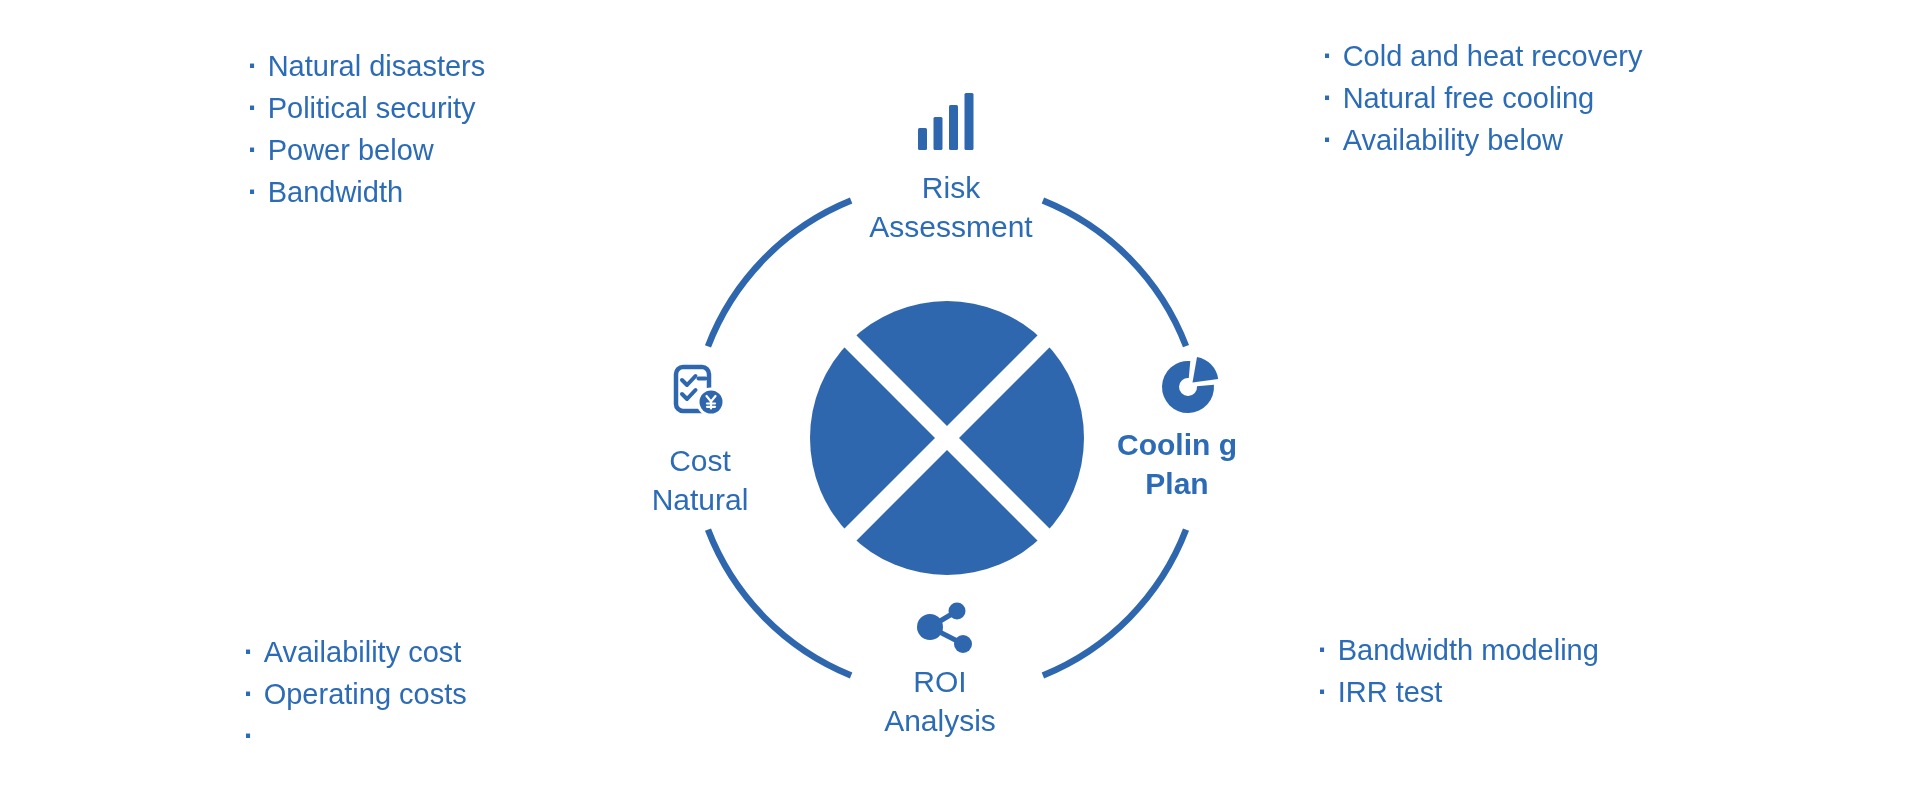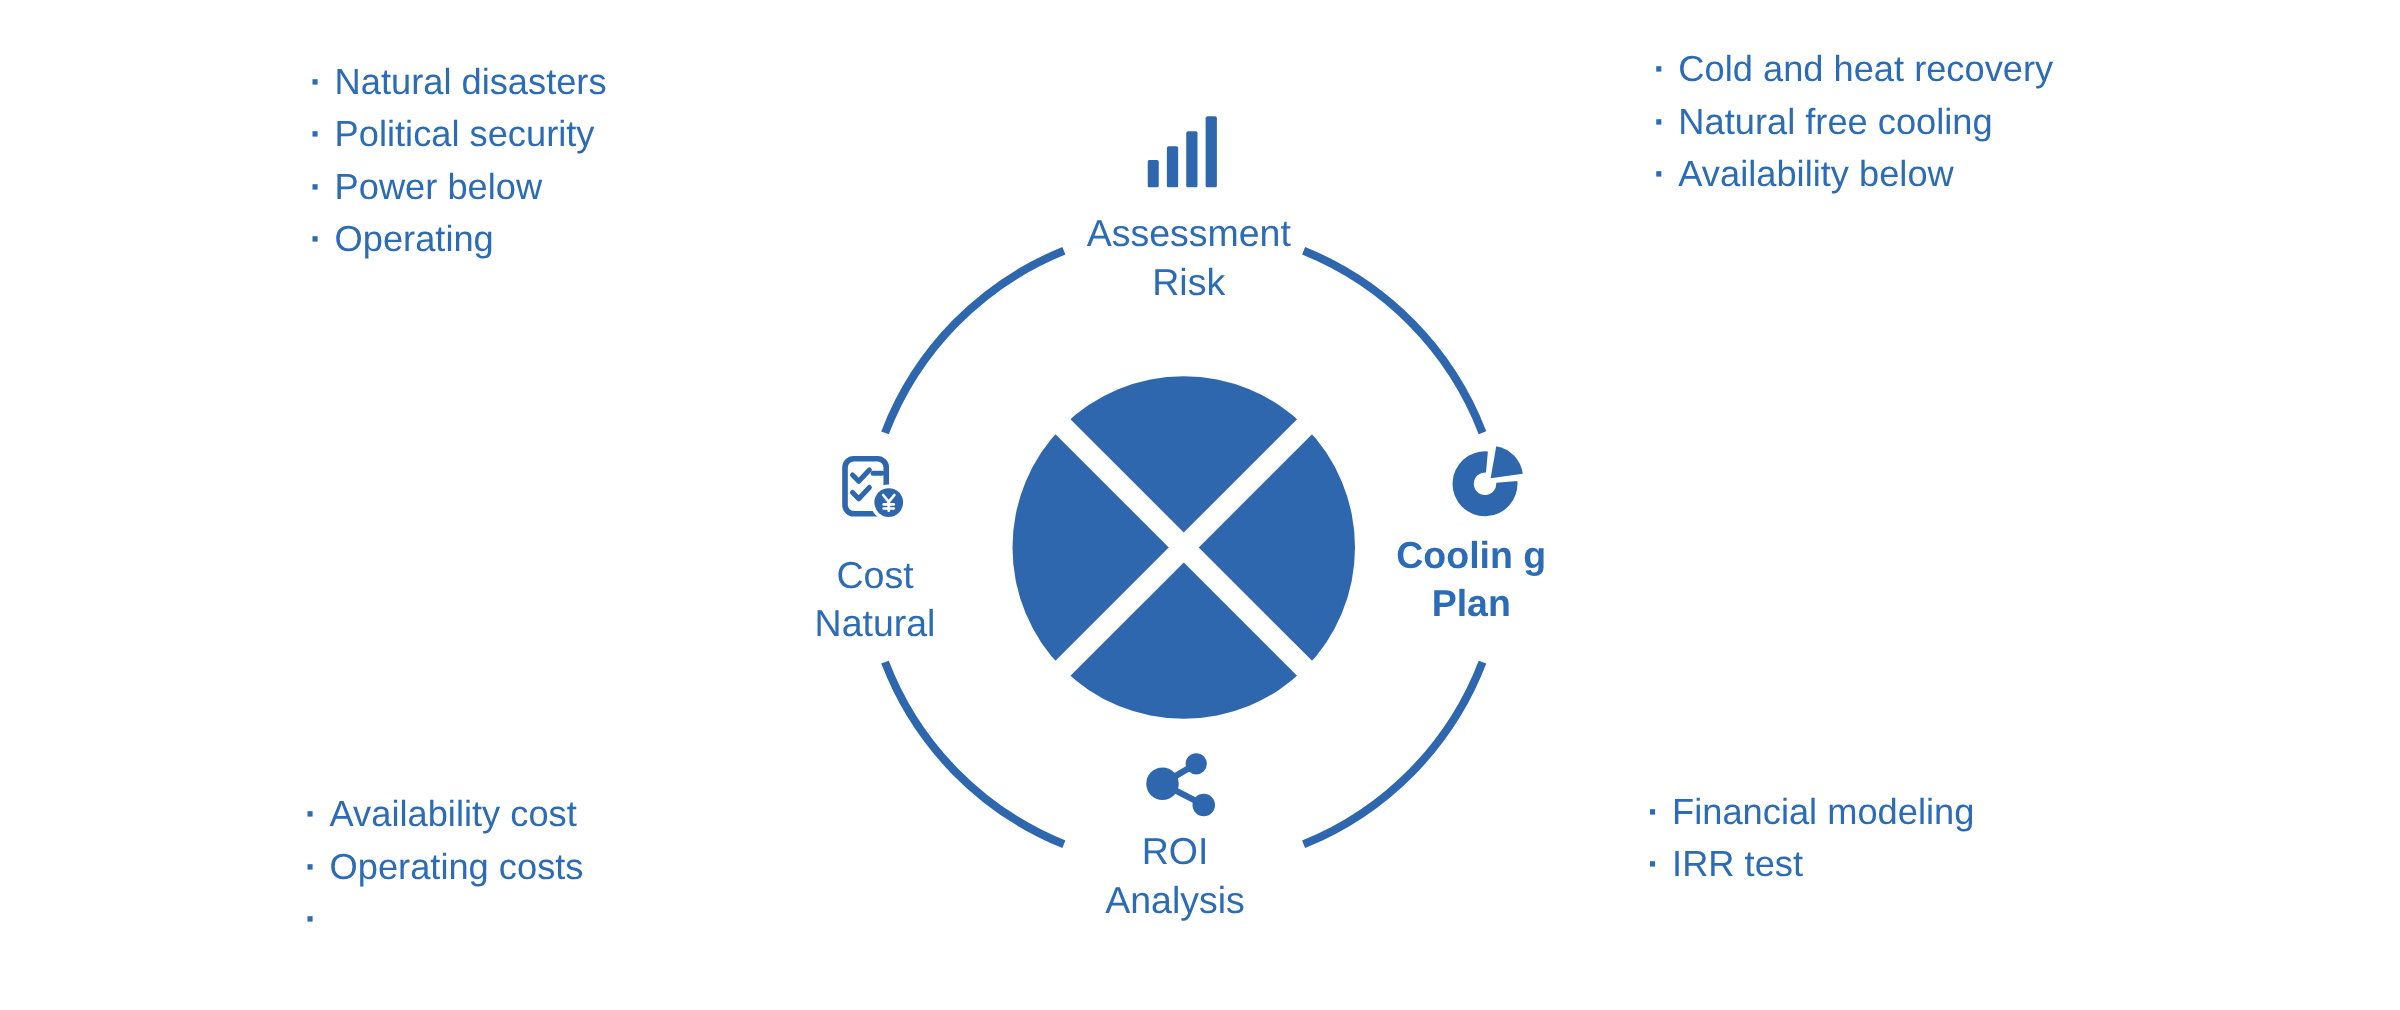--- a/index.html
+++ b/index.html
@@ -64,22 +64,22 @@
 
   <svg class="abs" style="left:918px; top:91px;" width="56" height="59" viewBox="0 0 56 59">
     <g fill="#2E67AE">
       <rect x="0" y="37" width="9" height="22" rx="1.5"></rect>
       <rect x="15.5" y="26" width="9" height="33" rx="1.5"></rect>
       <rect x="31" y="14" width="9" height="45" rx="1.5"></rect>
       <rect x="46.5" y="2" width="9" height="57" rx="1.5"></rect>
     </g>
   </svg>
   <div class="abs node-label" style="left:951px; top:168px;">
+    <div>Risk</div>
     <div>Assessment</div>
-    <div>Risk</div>
   </div>
 
   <svg class="abs" style="left:1158px; top:354px;" width="62" height="62" viewBox="0 0 62 62">
     <g fill="#2E67AE">
       <path d="M 32.3 7.1 A 26 26 0 1 0 55.9 30.7 L 39.0 32.2 A 9 9 0 1 1 30.8 24.0 Z"></path>
       <path d="M 34.5 28.5 L 39.0 2.9 A 26 26 0 0 1 60.2 24.9 Z"></path>
     </g>
   </svg>
   <div class="abs node-label" style="left:1177px; top:425px;font-weight:bold;">
     <div>Coolin g</div>
@@ -131,21 +131,21 @@
     <div class="item">
       <span class="bullet">·</span>
       <span>Political security</span>
     </div>
     <div class="item">
       <span class="bullet">·</span>
       <span>Power below</span>
     </div>
     <div class="item">
       <span class="bullet">·</span>
-      <span>Operating</span>
+      <span>Bandwidth</span>
     </div>
   </div>
 
   <div class="abs bullet-list" style="left:1323px; top:35px;">
     <div class="item">
       <span class="bullet">·</span>
       <span>Cold and heat recovery</span>
     </div>
     <div class="item">
       <span class="bullet">·</span>
@@ -167,21 +167,21 @@
       <span>Operating costs</span>
     </div>
     <div class="item">
       <span class="bullet">·</span>
     </div>
   </div>
 
   <div class="abs bullet-list" style="left:1318px; top:629px;">
     <div class="item">
       <span class="bullet">·</span>
-      <span>Financial modeling</span>
+      <span>Bandwidth modeling</span>
     </div>
     <div class="item">
       <span class="bullet">·</span>
       <span>IRR test</span>
     </div>
   </div>
 
 </div>
 
 </body></html>

